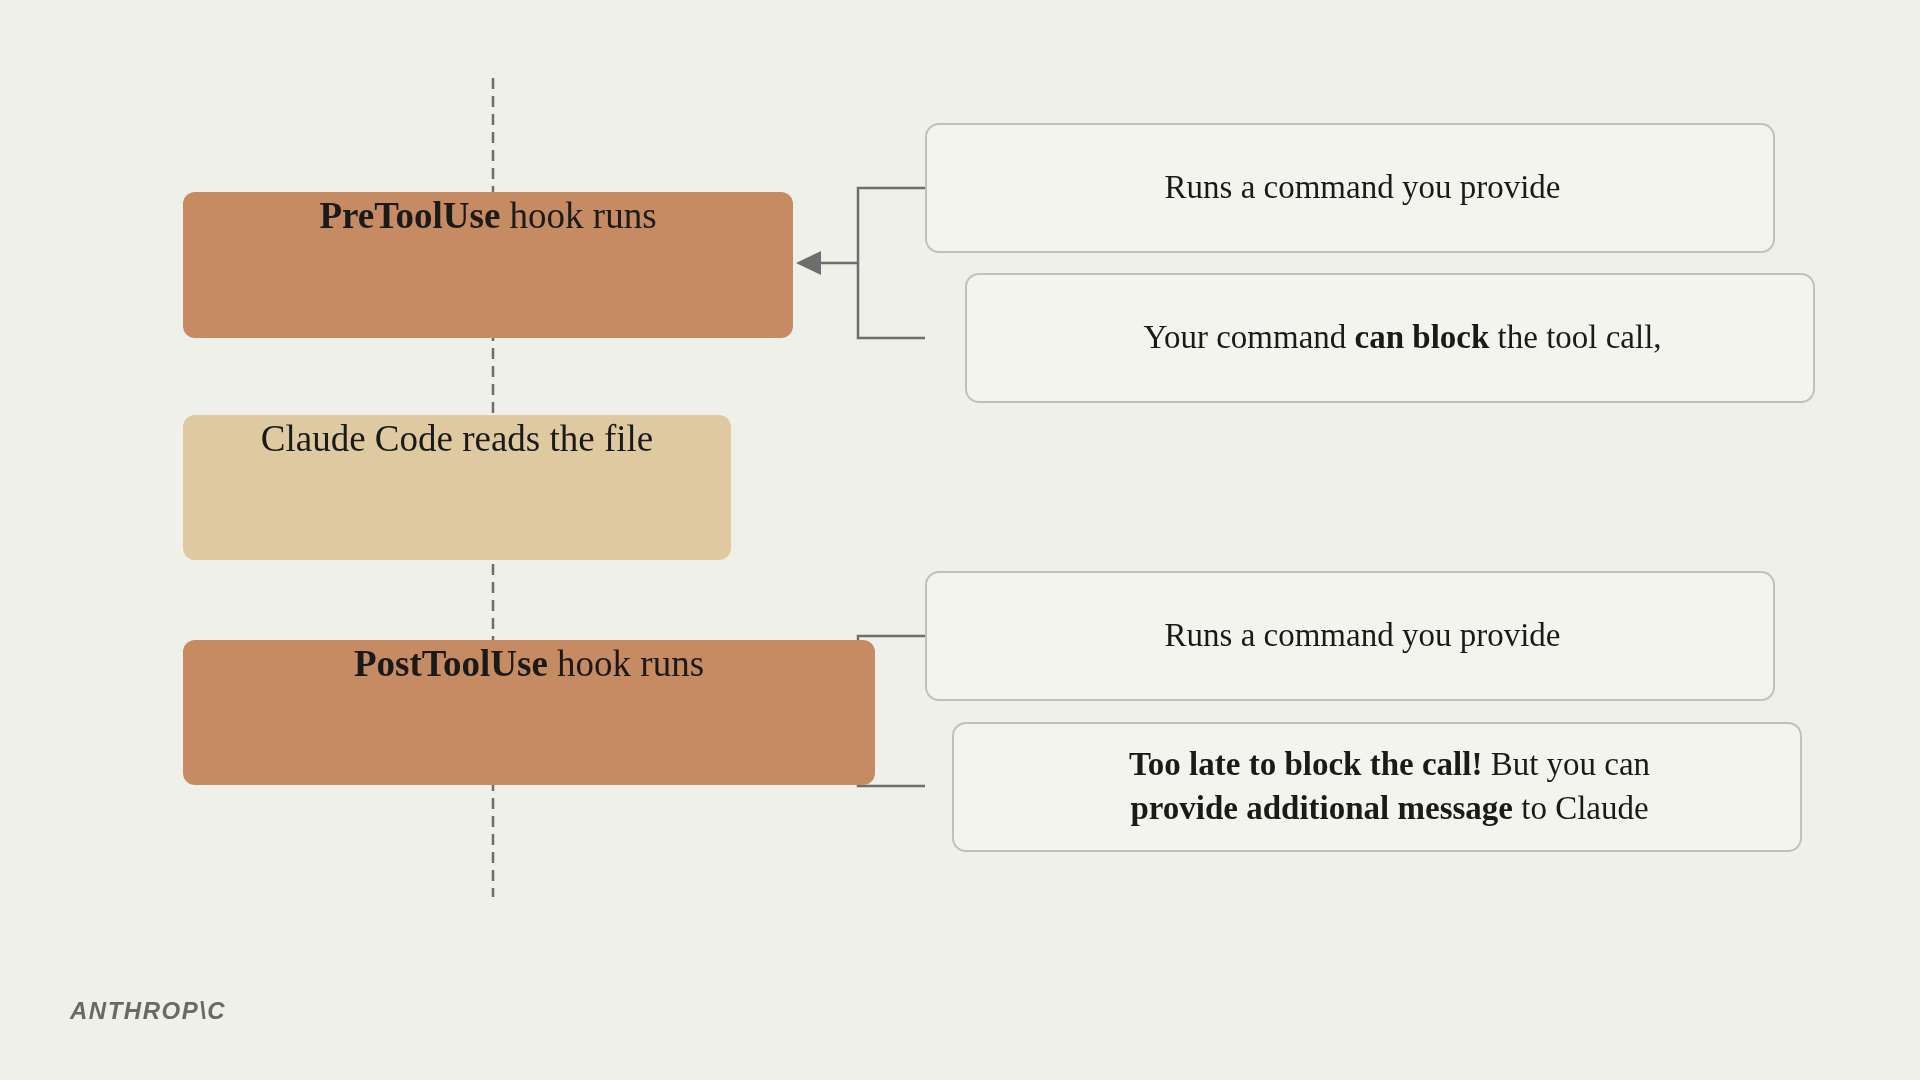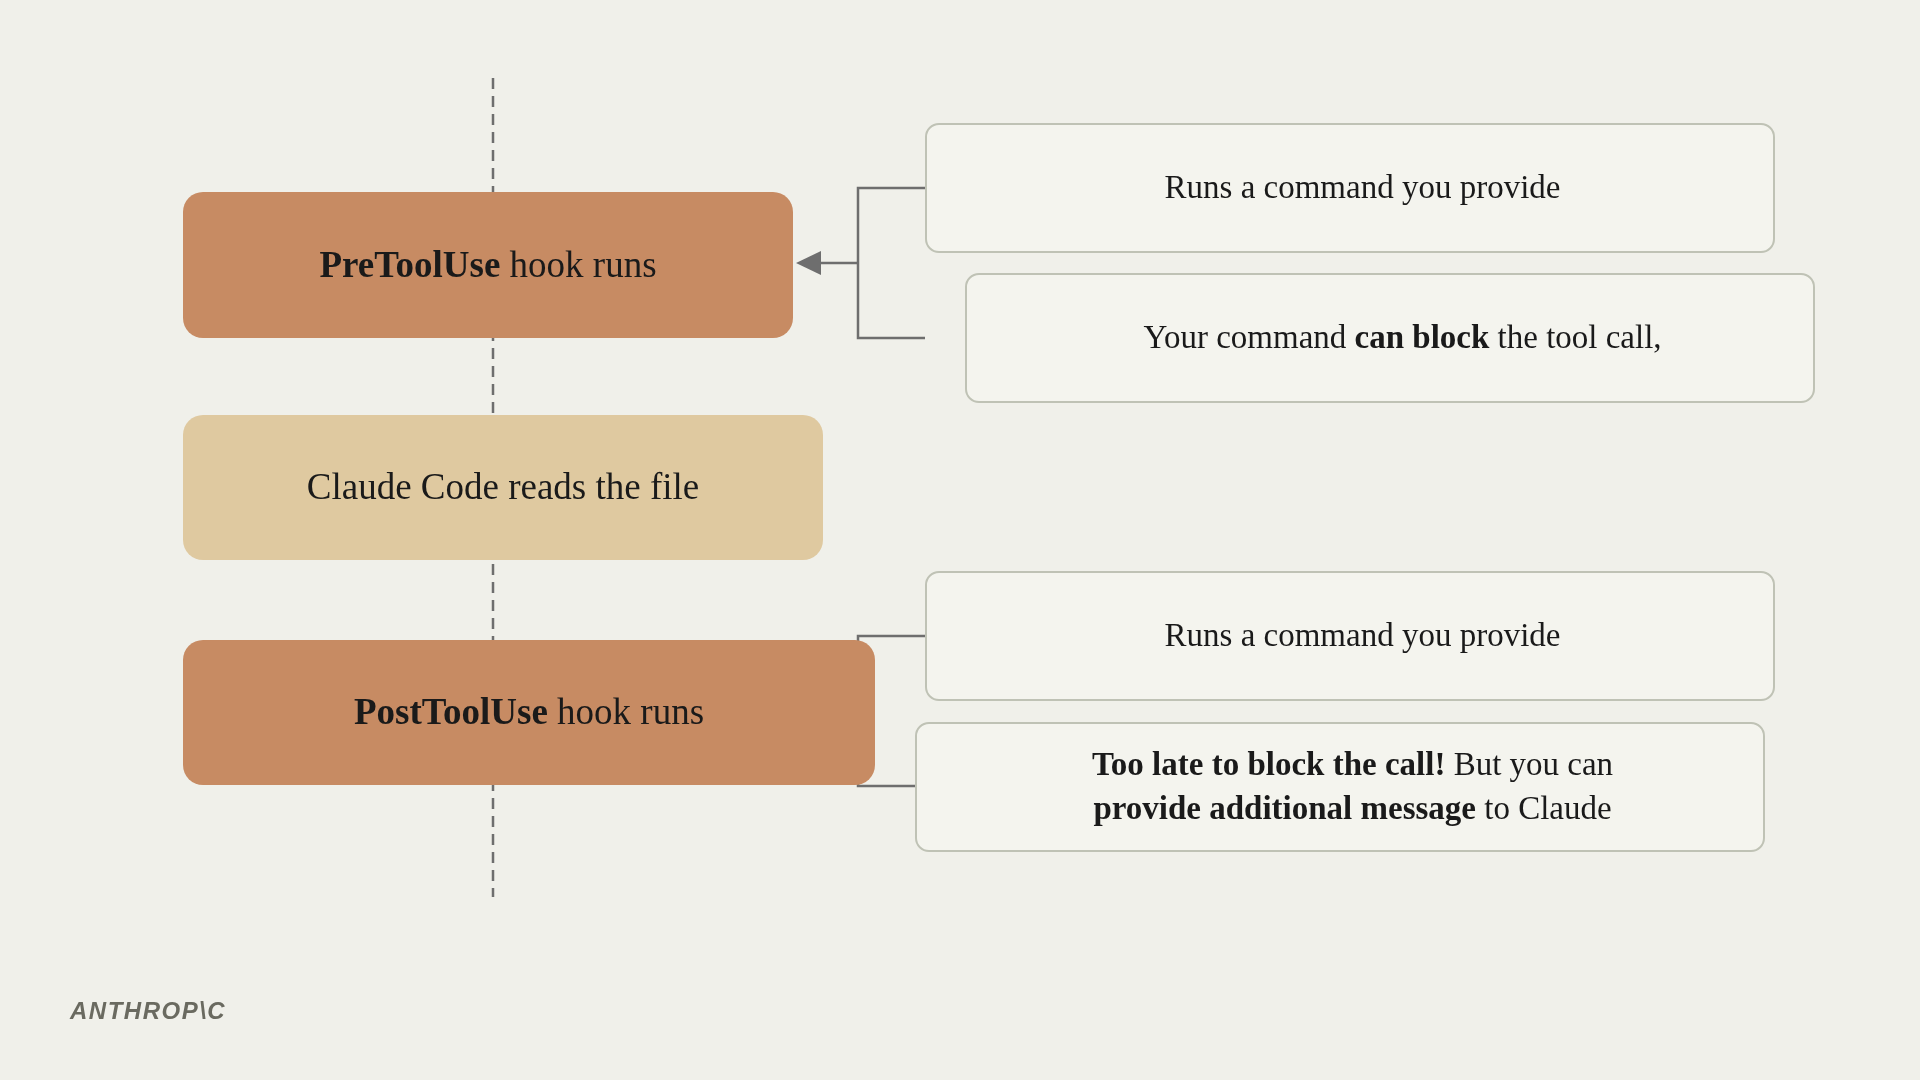--- a/index.html
+++ b/index.html
@@ -34,22 +34,21 @@
   }
   .arrowhead {
     fill: var(--connector, #6E6E6E);
     stroke: none;
   }
   .node {
     position: absolute;
     display: flex;
     flex-direction: column;
     align-items: center;
-    justify-content: center;
-    border-radius: 20px;
+    border-radius: 12px;
     font-size: 37px;
     line-height: 1.3;
   }
   .node.orange { background: var(--node-orange, #C78B63); }
   .node.tan    { background: var(--node-tan, #DFC9A0); }
   .callout {
     position: absolute;
     display: flex;
     flex-direction: column;
     align-items: center;
@@ -90,40 +89,40 @@
 
     <polyline class="connector" points="925,636 858,636 858,786 925,786"></polyline>
     <line class="connector" x1="858" y1="712" x2="819" y2="712"></line>
     <polygon class="arrowhead" points="796,712 821,700 821,724"></polygon>
   </svg>
 
   <div class="node orange" style="left:183px; top:192px; width:610px; height:146px;">
       <div class="tline"><span class="b">PreToolUse</span><span> hook runs</span></div>
     </div>
 
-  <div class="node tan" style="left:183px; top:415px; width:640px; height:145px;">
+  <div class="node tan" style="left:183px; top:415px; width:548px; height:145px;">
       <div class="tline"><span>Claude Code reads the file</span></div>
     </div>
 
   <div class="node orange" style="left:183px; top:640px; width:692px; height:145px;">
       <div class="tline"><span class="b">PostToolUse</span><span> hook runs</span></div>
     </div>
 
   <div class="callout" style="left:925px; top:123px; width:850px; height:130px;">
       <div class="tline"><span>Runs a command you provide</span></div>
     </div>
 
   <div class="callout" style="left:925px; top:273px; width:850px; height:130px;margin-left:40px;">
       <div class="tline"><span>Your command </span><span class="b">can block</span><span> the tool call,</span></div>
     </div>
 
   <div class="callout" style="left:925px; top:571px; width:850px; height:130px;">
       <div class="tline"><span>Runs a command you provide</span></div>
     </div>
 
-  <div class="callout" style="left:915px; top:722px; width:850px; height:130px;">
+  <div class="callout" style="left:952px; top:722px; width:850px; height:130px;">
       <div class="tline"><span class="b">Too late to block the call!</span><span> But you can</span></div>
       <div class="tline"><span class="b">provide additional message</span><span> to Claude</span></div>
     </div>
 
   <div class="logo">ANTHROP\C</div>
 
 </div>
 
 </body></html>

